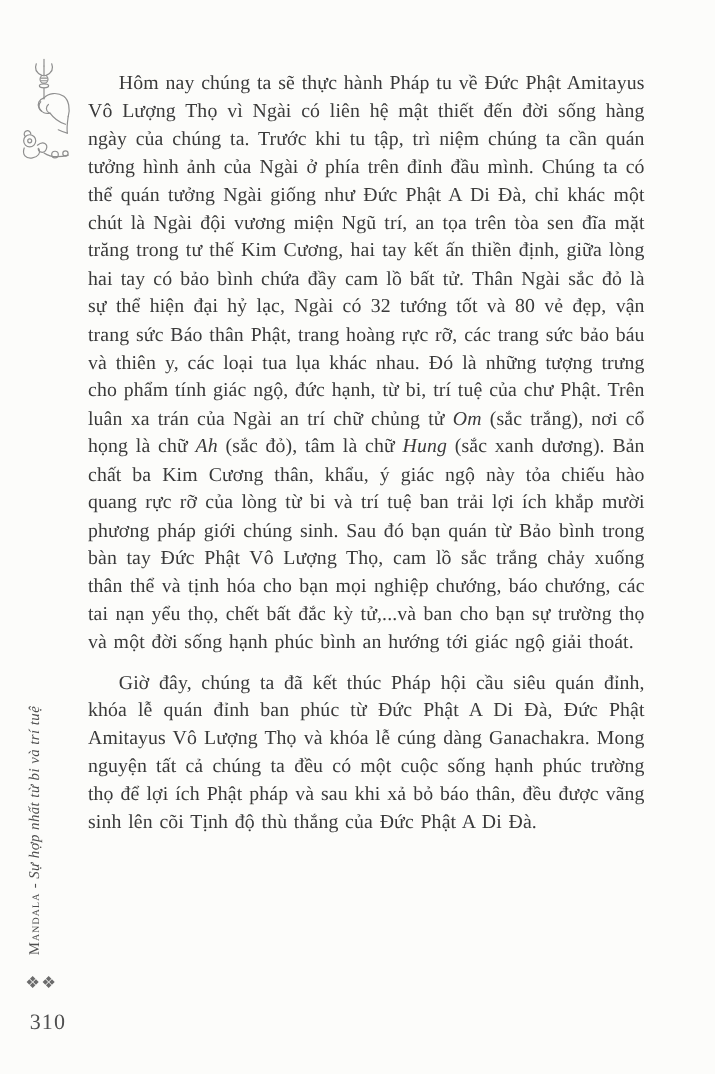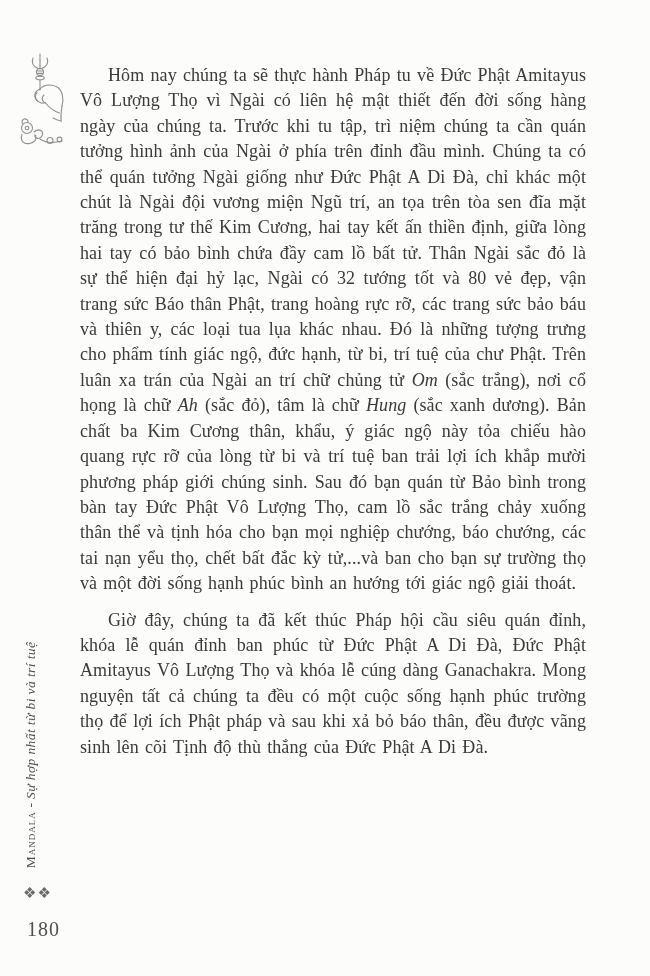--- a/index.html
+++ b/index.html
@@ -114,15 +114,15 @@
   <main class="text-block">
       <p class="para"><span>Hôm nay chúng ta sẽ thực hành Pháp tu về Đức Phật Amitayus Vô Lượng Thọ vì Ngài có liên hệ mật thiết đến đời sống hàng ngày của chúng ta. Trước khi tu tập, trì niệm chúng ta cần quán tưởng hình ảnh của Ngài ở phía trên đỉnh đầu mình. Chúng ta có thể quán tưởng Ngài giống như Đức Phật A Di Đà, chỉ khác một chút là Ngài đội vương miện Ngũ trí, an tọa trên tòa sen đĩa mặt trăng trong tư thế Kim Cương, hai tay kết ấn thiền định, giữa lòng hai tay có bảo bình chứa đầy cam lồ bất tử. Thân Ngài sắc đỏ là sự thể hiện đại hỷ lạc, Ngài có 32 tướng tốt và 80 vẻ đẹp, vận trang sức Báo thân Phật, trang hoàng rực rỡ, các trang sức bảo báu và thiên y, các loại tua lụa khác nhau. Đó là những tượng trưng cho phẩm tính giác ngộ, đức hạnh, từ bi, trí tuệ của chư Phật. Trên luân xa trán của Ngài an trí chữ chủng tử </span><i>Om</i><span> (sắc trắng), nơi cổ họng là chữ </span><i>Ah</i><span> (sắc đỏ), tâm là chữ </span><i>Hung</i><span> (sắc xanh dương). Bản chất ba Kim Cương thân, khẩu, ý giác ngộ này tỏa chiếu hào quang rực rỡ của lòng từ bi và trí tuệ ban trải lợi ích khắp mười phương pháp giới chúng sinh. Sau đó bạn quán từ Bảo bình trong bàn tay Đức Phật Vô Lượng Thọ, cam lồ sắc trắng chảy xuống thân thể và tịnh hóa cho bạn mọi nghiệp chướng, báo chướng, các tai nạn yểu thọ, chết bất đắc kỳ tử,...và ban cho bạn sự trường thọ và một đời sống hạnh phúc bình an hướng tới giác ngộ giải thoát.</span></p>
       <p class="para"><span>Giờ đây, chúng ta đã kết thúc Pháp hội cầu siêu quán đỉnh, khóa lễ quán đỉnh ban phúc từ Đức Phật A Di Đà, Đức Phật Amitayus Vô Lượng Thọ và khóa lễ cúng dàng Ganachakra. Mong nguyện tất cả chúng ta đều có một cuộc sống hạnh phúc trường thọ để lợi ích Phật pháp và sau khi xả bỏ báo thân, đều được vãng sinh lên cõi Tịnh độ thù thắng của Đức Phật A Di Đà.</span></p>
     </main>
 
   <div class="vertical-caption">
     <span class="series">Mandala</span><span> - </span><span class="subtitle">Sự hợp nhất từ bi và trí tuệ</span>
   </div>
 
   <div class="ornament">❖❖</div>
-  <div class="page-number">180</div>
+  <div class="page-number">310</div>
 
 </div>
 
 </body></html>

